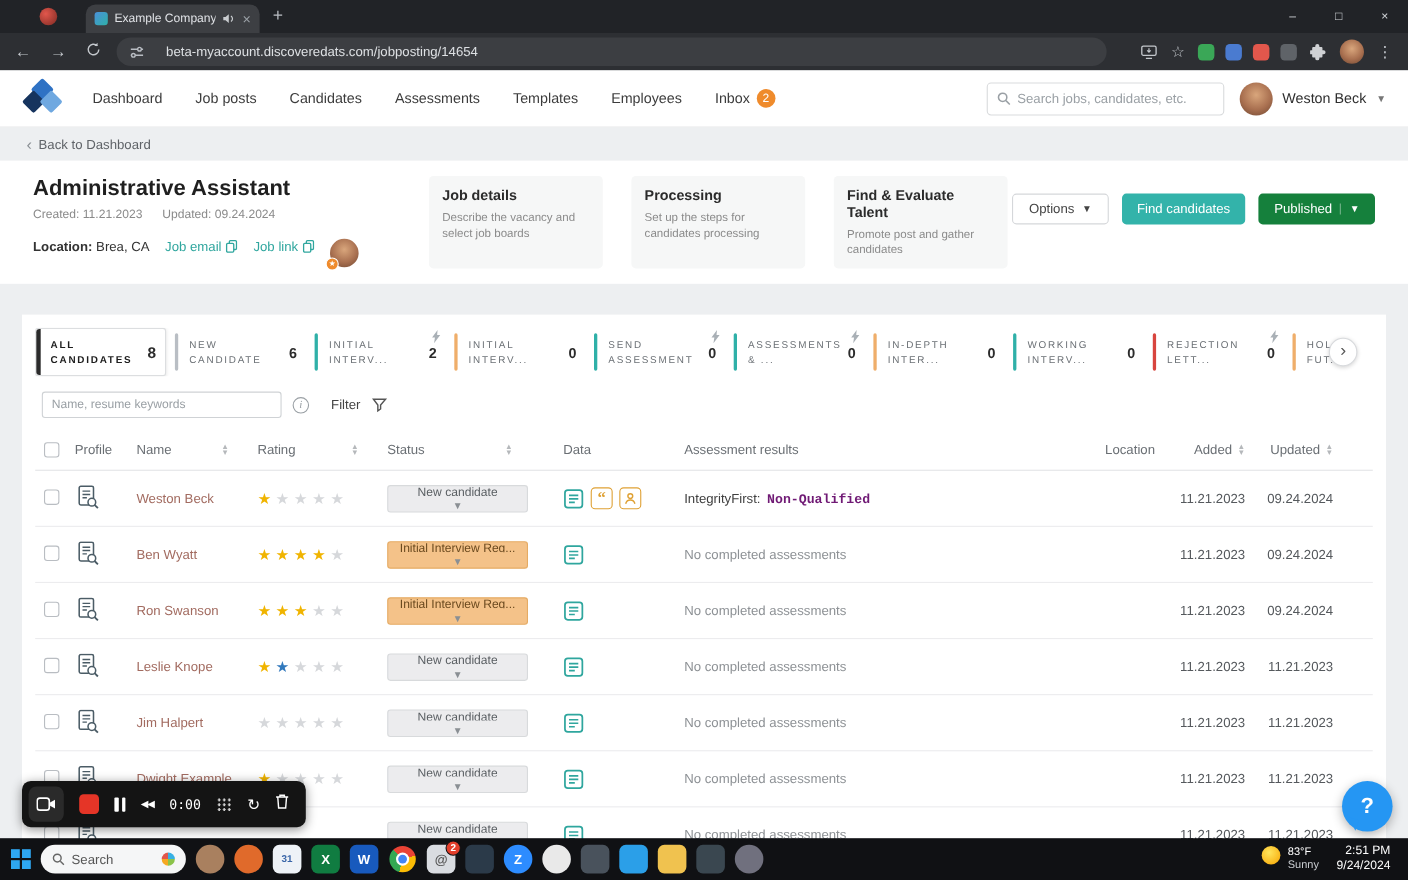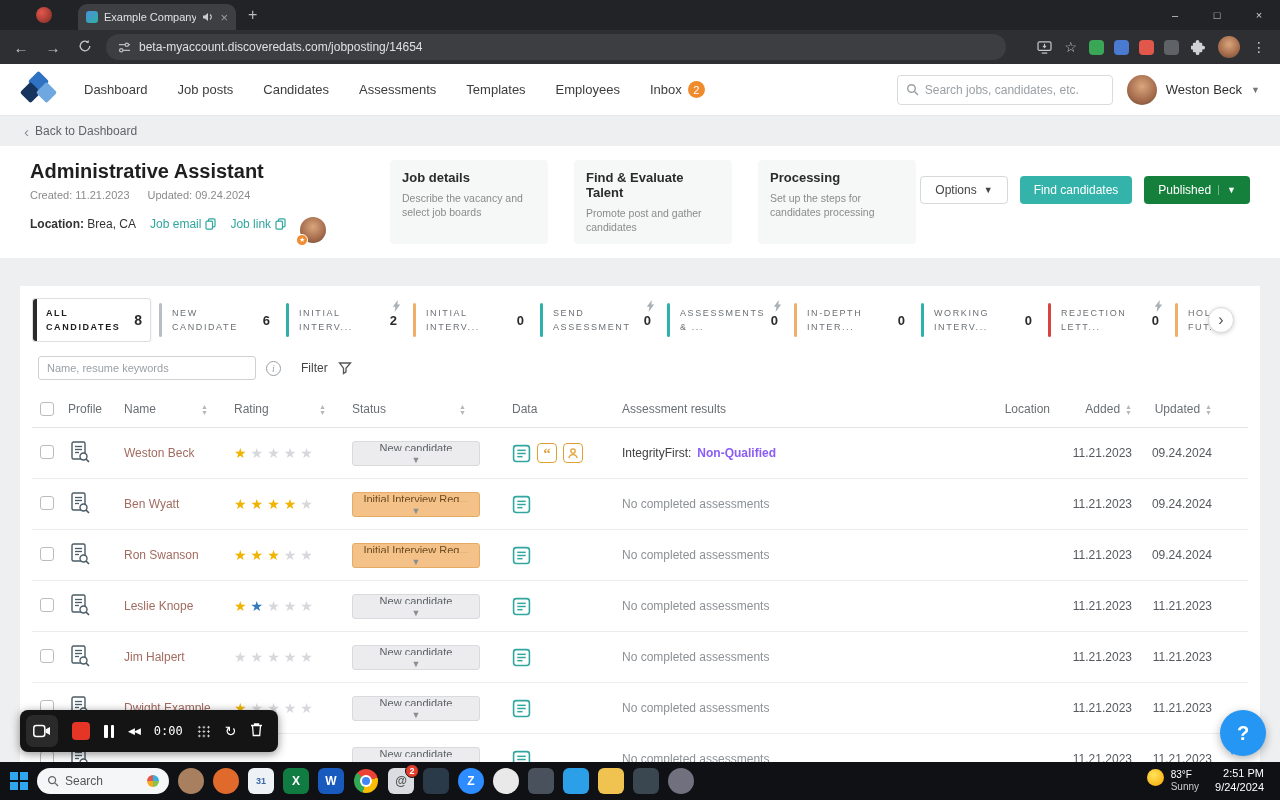--- a/index.html
+++ b/index.html
@@ -18,21 +18,21 @@
     background:linear-gradient(135deg,#4a90d9,#2fb0a8); }
   .tab-title { color:#dfe1e5; font-size:11px; flex:1; white-space:nowrap; overflow:hidden; }
   .tab-close { color:#9aa0a6; font-size:13px; line-height:1; }
   .newtab { margin-left:12px; color:#b8bcc2; font-size:16px; }
   .win-controls { position:absolute; right:0; top:0; height:30px; display:flex; }
   .win-controls span { width:42px; display:flex; align-items:center; justify-content:center;
     color:#cfd2d6; font-size:11px; }
   .toolbar { height:34px; background:#2d2f33; display:flex; align-items:center; padding:0 10px; gap:10px; }
   .tb-btn { color:#c3c7cc; font-size:15px; width:22px; text-align:center; }
   .omnibox { flex:1; max-width:900px; height:26px; background:#3c3e42; border-radius:13px;
-    display:flex; align-items:center; padding:0 12px; gap:8px; color:#dde0e3; font-size:12px;
+    display:flex; align-items:center; padding:0 12px; gap:20px; color:#dde0e3; font-size:12px;
     white-space:nowrap; overflow:hidden; }
   .tool-right { display:flex; align-items:center; gap:12px; margin-left:auto; padding-right:4px; }
   .ext { width:15px; height:15px; border-radius:4px; display:inline-block; }
   .bm-star { color:#c3c7cc; font-size:14px; }
   .kebab { color:#c3c7cc; font-size:14px; }
   .avatar { border-radius:50%; background:radial-gradient(circle at 50% 38%, #d9a67c 0%, #a97050 55%, #6d4530 100%); }
   .avatar.sm { width:22px; height:22px; }
   
   .appnav { height:52px; background:#fff; display:flex; align-items:center; padding:0 20px;
     border-bottom:1px solid #e7e8ea; }
@@ -128,21 +128,21 @@
   .sel-orange { background:#f4c289; border:1px solid #e5ab64; color:#6b4a1f; }
   .sel-ch { color:#8a8f94; font-size:9px; }
   .c-data { display:flex; gap:6px; align-items:center; padding-left:20px; }
   .dico { width:20px; height:20px; border:1.5px solid #dfa134; border-radius:4px; color:#dfa134;
     display:flex; align-items:center; justify-content:center; font-family:"Liberation Serif",serif;
     font-weight:700; font-size:15px; line-height:1; cursor:pointer; }
   .dico-form { display:flex; align-items:center; cursor:pointer; }
   .prof-ico { display:inline-flex; margin-left:2px; cursor:pointer; }
   .c-asmt { padding-left:10px; }
   .as-name { color:#3f3f3f; }
-  .as-bad { color:#8b5cf6; font-weight:700; margin-left:6px; }
+  .as-bad { color:#701a75; font-weight:700; margin-left:6px;font-family:Liberation Mono, monospace; }
   .as-none { color:#8d9195; }
   .c-date { text-align:right; color:#55595d; }
   .h-data { padding-left:20px; }
   .h-asmt { padding-left:10px; }
   
   .recorder { position:absolute; left:20px; bottom:48px; height:42px; background:#141414;
     border-radius:8px; display:flex; align-items:center; padding:0 15px 0 6px; gap:14px; z-index:50;
     box-shadow:0 2px 10px rgba(0,0,0,.45); }
   .rec-cam { width:32px; height:32px; background:#2a2a2a; border-radius:7px;
     display:flex; align-items:center; justify-content:center; }
@@ -324,26 +324,26 @@
         <span class="av-badge">★</span>
       </span>
     </div>
   </div>
   <div class="hcards">
     <div class="hcard">
       <div class="hcard-title">Job details</div>
       <div class="hcard-desc">Describe the vacancy and select job boards</div>
     </div>
     <div class="hcard">
+      <div class="hcard-title">Processing</div>
+      <div class="hcard-desc">Set up the steps for candidates processing</div>
+    </div>
+    <div class="hcard">
       <div class="hcard-title">Find &amp; Evaluate Talent</div>
       <div class="hcard-desc">Promote post and gather candidates</div>
-    </div>
-    <div class="hcard">
-      <div class="hcard-title">Processing</div>
-      <div class="hcard-desc">Set up the steps for candidates processing</div>
     </div>
   </div>
   <div class="hbtns">
     <div class="btn btn-outline">
       <span>Options</span>
       <span class="bchev">▼</span>
     </div>
     <div class="btn btn-teal">
       <span>Find candidates</span>
     </div>

